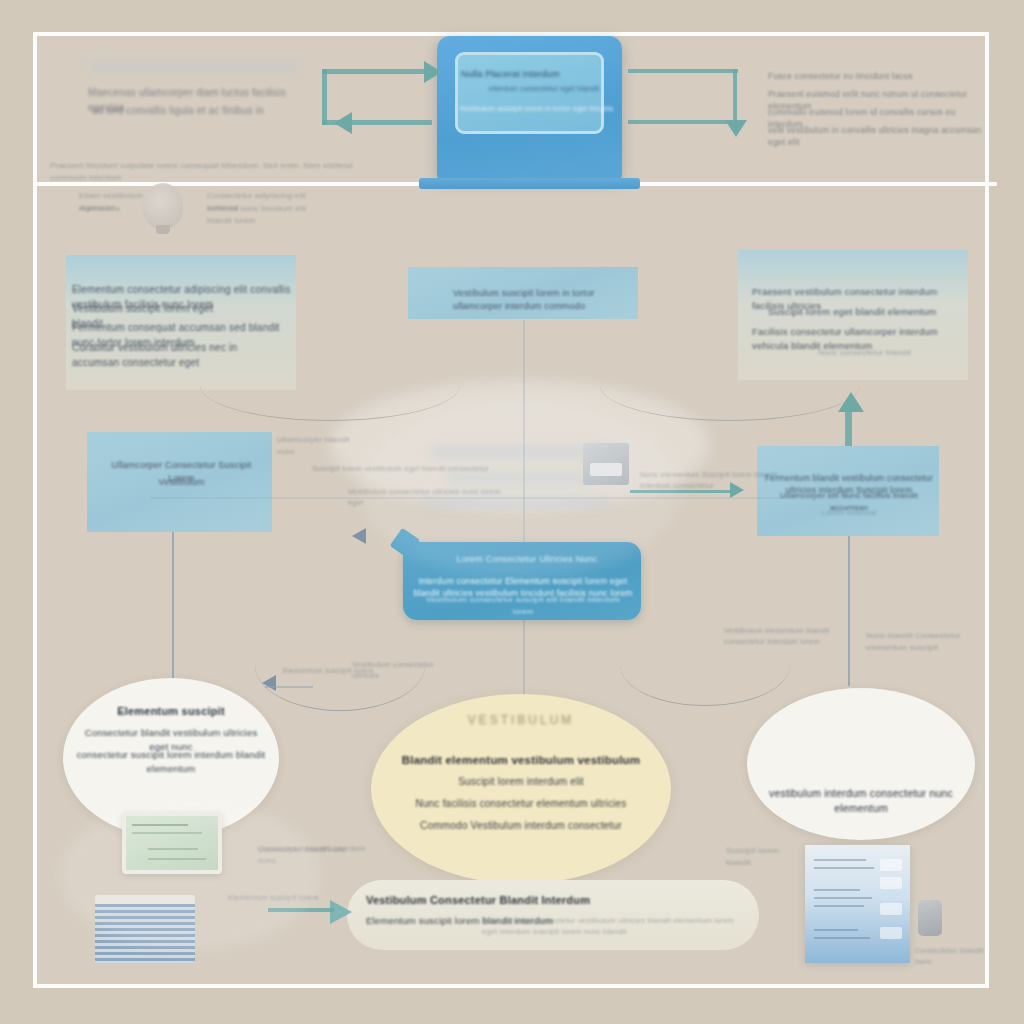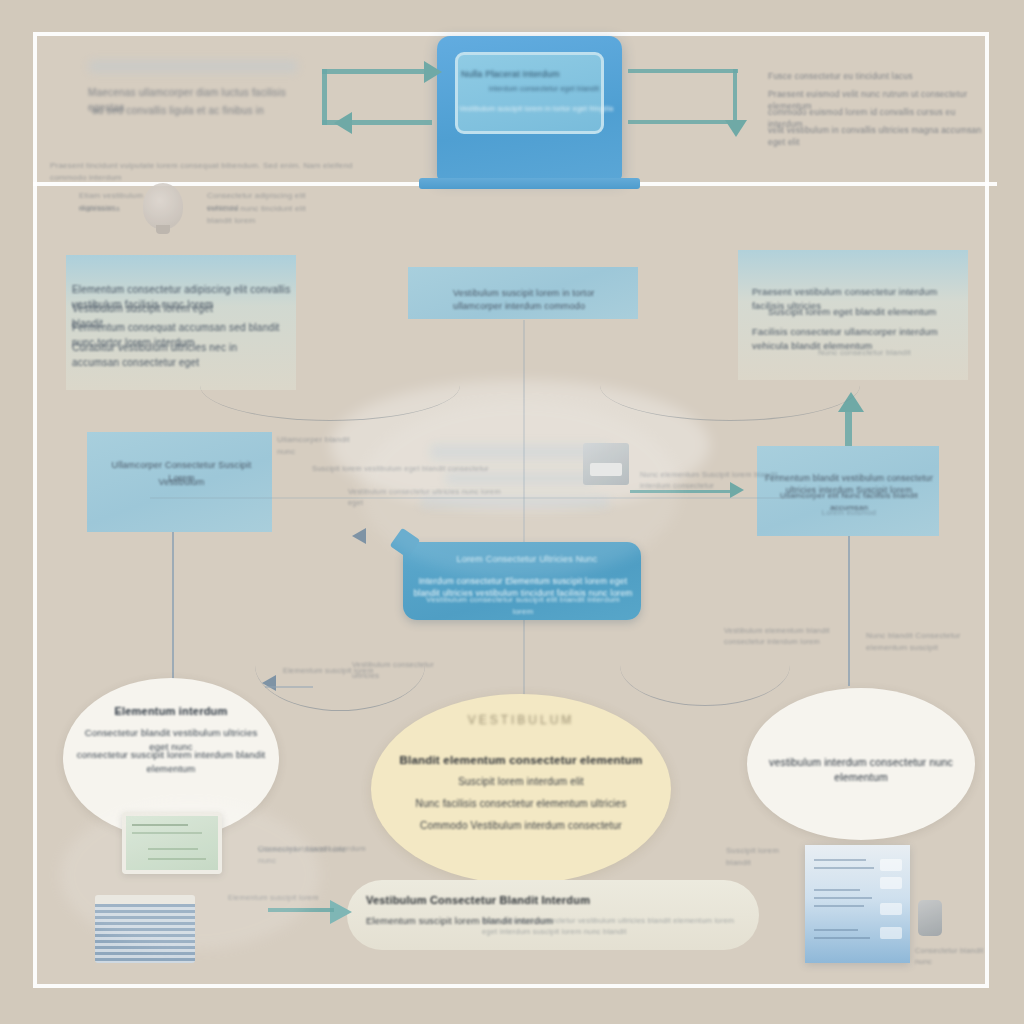--- a/index.html
+++ b/index.html
@@ -268,33 +268,33 @@
   <div class="squiggle" style="left:620px;top:625px;width:170px;height:80px;border-bottom-color:rgba(110,125,140,.45);"></div>
   <div class="tri tri-l" style="left:262px;top:675px;border-right-width:14px;border-top-width:8px;border-bottom-width:8px;border-right-color:#7e93a5;"></div>
   <div class="tri tri-l" style="left:352px;top:528px;border-right-width:14px;border-top-width:8px;border-bottom-width:8px;border-right-color:#7e93a5;"></div>
 
   <div class="ptext wrap faint" style="left:283px;top:666px;width:100px;font-size:7.5px;">Elementum suscipit lorem</div>
   <div class="ptext wrap faint" style="left:352px;top:660px;width:100px;font-size:7.5px;">Vestibulum consectetur ultricies</div>
   <div class="ptext wrap faint" style="left:724px;top:626px;width:110px;font-size:7.5px;">Vestibulum elementum blandit consectetur interdum lorem</div>
   <div class="ptext wrap faint" style="left:866px;top:630px;width:112px;font-size:8px;">Nunc blandit  Consectetur elementum suscipit</div>
 
   <div class="ellipse ellipse-white" style="left:63px;top:678px;width:216px;height:160px;"></div>
-  <div class="ptext" style="left:75px;top:704px;width:192px;font-size:11px;color:#2b3540;filter:blur(.9px);text-align:center;white-space:normal;font-weight:bold;">Elementum interdum</div>
+  <div class="ptext" style="left:75px;top:704px;width:192px;font-size:11px;color:#2b3540;filter:blur(.9px);text-align:center;white-space:normal;font-weight:bold;">Elementum suscipit</div>
   <div class="ptext" style="left:75px;top:726px;width:192px;font-size:9.5px;color:#37424e;filter:blur(1px);text-align:center;white-space:normal;">Consectetur blandit vestibulum ultricies eget nunc</div>
   <div class="ptext" style="left:75px;top:748px;width:192px;font-size:9.5px;color:#37424e;filter:blur(1px);text-align:center;white-space:normal;">consectetur suscipit lorem interdum blandit elementum</div>
 
   <div class="ellipse ellipse-cream" style="left:371px;top:694px;width:300px;height:190px;"></div>
   <div class="ptext" style="left:418px;top:712px;width:206px;font-size:12px;color:#9a8f72;filter:blur(1.5px);text-align:center;letter-spacing:3px;">VESTIBULUM</div>
-  <div class="ptext" style="left:391px;top:752px;width:260px;font-size:11.5px;color:#2e3238;filter:blur(.95px);text-align:center;white-space:normal;font-weight:bold;">Blandit elementum consectetur elementum</div>
+  <div class="ptext" style="left:391px;top:752px;width:260px;font-size:11.5px;color:#2e3238;filter:blur(.95px);text-align:center;white-space:normal;font-weight:bold;">Blandit elementum vestibulum vestibulum</div>
   <div class="ptext" style="left:391px;top:775px;width:260px;font-size:10px;color:#3a3f46;filter:blur(1.05px);text-align:center;white-space:normal;">Suscipit lorem interdum elit</div>
   <div class="ptext" style="left:391px;top:797px;width:260px;font-size:10px;color:#3a3f46;filter:blur(1.05px);text-align:center;white-space:normal;">Nunc facilisis consectetur elementum ultricies</div>
   <div class="ptext" style="left:391px;top:819px;width:260px;font-size:10px;color:#3a3f46;filter:blur(1.05px);text-align:center;white-space:normal;">Commodo  Vestibulum interdum consectetur</div>
 
   <div class="ellipse ellipse-white" style="left:747px;top:688px;width:228px;height:152px;"></div>
-  <div class="ptext" style="left:757px;top:755px;width:208px;font-size:10.5px;color:#2b3540;filter:blur(.95px);text-align:center;white-space:normal;">vestibulum interdum consectetur nunc elementum</div>
+  <div class="ptext" style="left:757px;top:786px;width:208px;font-size:10.5px;color:#2b3540;filter:blur(.95px);text-align:center;white-space:normal;">vestibulum interdum consectetur nunc elementum</div>
 
   <div class="line line-h" style="left:265px;top:686px;width:48px;opacity:.5;"></div>
 
   <div class="box box-soft" style="left:347px;top:880px;width:412px;height:70px;align-items:flex-start;"></div>
   <div class="ptext" style="left:366px;top:893px;width:300px;font-size:11px;color:#2e3338;filter:blur(1px);font-weight:bold;">Vestibulum Consectetur Blandit Interdum</div>
   <div class="ptext" style="left:366px;top:914px;width:150px;font-size:9.5px;color:#3a4048;filter:blur(1.05px);">Elementum suscipit lorem blandit interdum</div>
   <div class="ptext wrap faint" style="left:482px;top:916px;width:268px;font-size:7.5px;">Nunc euismod consectetur vestibulum ultricies blandit elementum lorem eget interdum suscipit lorem nunc blandit</div>
   <div class="tri tri-r" style="left:330px;top:900px;border-left-color:#7fb6b5;border-left-width:22px;border-top-width:12px;border-bottom-width:12px;"></div>
   <div class="line line-h teal" style="left:268px;top:908px;width:66px;height:4px;"></div>
 

